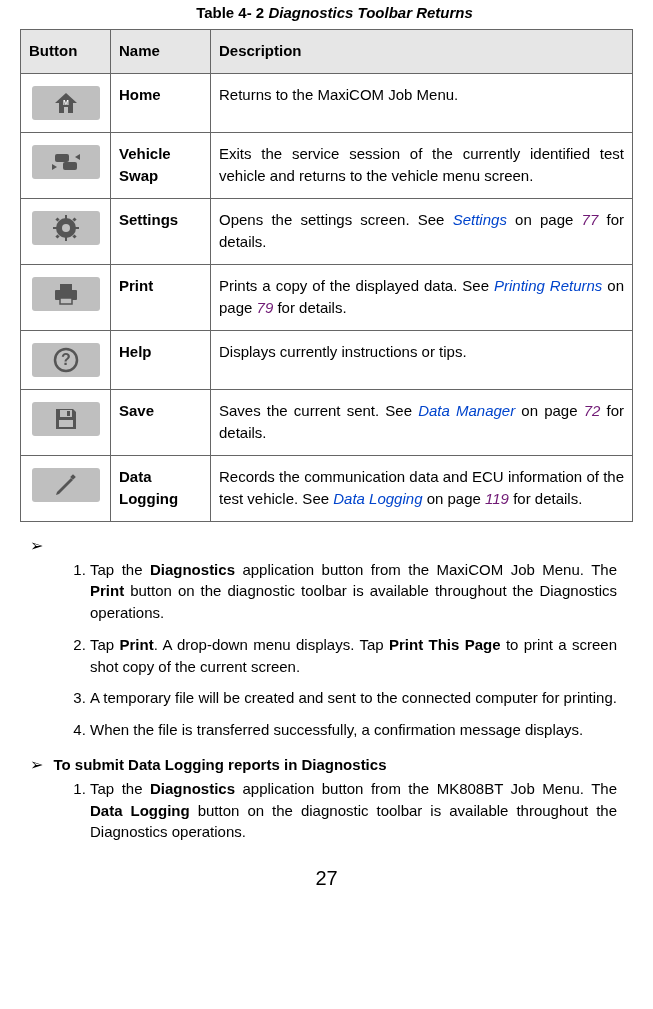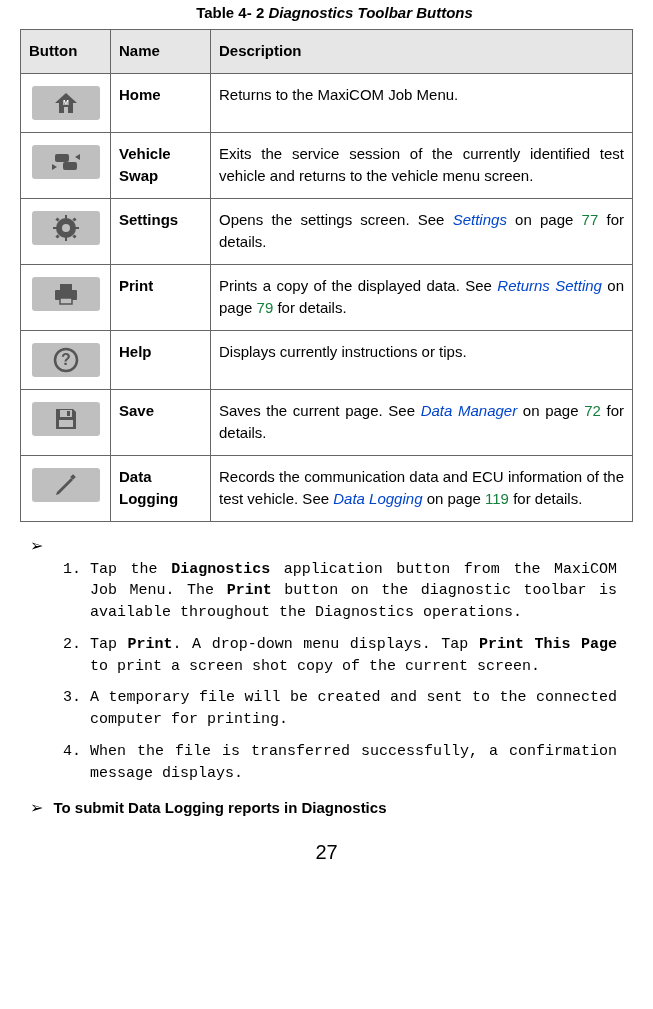--- a/index.html
+++ b/index.html
@@ -42,21 +42,21 @@
     background: #e6e6e6;
     text-align: left;
     font-weight: bold;
   }
   table.tb col.c1 { width: 90px; }
   table.tb col.c2 { width: 100px; }
   table.tb col.c3 { width: auto; }
   .name-cell { font-weight: bold; }
   .desc-cell { text-align: justify; }
   .link { color: #0044cc; font-style: italic; }
-  .pageref { color: #15803d; }
+  .pageref { color: #701a75; font-style: italic; }
   .icon-chip {
     width: 68px;
     height: 34px;
     background: #bfbfbf;
     border-radius: 3px;
     display: flex;
     align-items: center;
     justify-content: center;
     margin: 2px auto;
   }
@@ -66,21 +66,20 @@
     margin: 14px 0 4px 10px;
     display: flex;
     align-items: baseline;
     gap: 10px;
   }
   .sect .arrow { font-size: 16px; }
   .sect .heading { font-weight: bold; font-size: 15px; }
   ol.steps {
     margin: 4px 0 4px 50px;
     padding: 0 16px 0 20px;
-    font-family: Liberation Mono, monospace;
   }
   ol.steps li {
     margin: 4px 0 10px 0;
     text-align: justify;
     line-height: 1.45;
     font-size: 15px;
   }
   .b { font-weight: bold; }
   .pagenum {
     text-align: center;
@@ -89,21 +88,21 @@
   }
 </style>
 </head>
 <body>
 
 <div class="page">
 
   <div class="caption">
     <span class="label">Table 4- 2</span>
     <span> </span>
-    <span class="title">Diagnostics Toolbar Buttons</span>
+    <span class="title">Diagnostics Toolbar Returns</span>
   </div>
 
   <table class="tb">
     <colgroup>
         <col class="c1">
         <col class="c2">
         <col class="c3">
       </colgroup>
     <thead>
       <tr>
@@ -166,21 +165,21 @@
           <td class="icon-cell">
             <div class="icon-chip">
               <svg width="30" height="24" viewBox="0 0 30 24">
                 <rect x="4" y="8" width="22" height="10" rx="1" fill="#555"></rect>
                 <rect x="9" y="2" width="12" height="6" fill="#555"></rect>
                 <rect x="9" y="16" width="12" height="6" fill="#bfbfbf" stroke="#555" stroke-width="1.5"></rect>
               </svg>
             </div>
           </td>
           <td class="name-cell">Print</td>
-          <td class="desc-cell"><span>Prints a copy of the displayed data. See </span><span class="link">Returns Setting</span><span> on page </span><span class="pageref">79</span><span> for details.</span></td>
+          <td class="desc-cell"><span>Prints a copy of the displayed data. See </span><span class="link">Printing Returns</span><span> on page </span><span class="pageref">79</span><span> for details.</span></td>
         </tr>
         <tr>
           <td class="icon-cell">
             <div class="icon-chip">
               <svg width="26" height="26" viewBox="0 0 26 26">
                 <circle cx="13" cy="13" r="11" fill="none" stroke="#555" stroke-width="2.5"></circle>
                 <text x="13" y="18" font-size="16" font-weight="bold" fill="#555" text-anchor="middle" font-family="Arial">?</text>
               </svg>
             </div>
           </td>
@@ -192,21 +191,21 @@
             <div class="icon-chip">
               <svg width="26" height="26" viewBox="0 0 26 26">
                 <path fill="#555" d="M3 3 L20 3 L23 6 L23 23 L3 23 Z"></path>
                 <rect x="7" y="4" width="12" height="7" fill="#bfbfbf"></rect>
                 <rect x="14" y="5" width="3" height="5" fill="#555"></rect>
                 <rect x="6" y="14" width="14" height="7" fill="#bfbfbf"></rect>
               </svg>
             </div>
           </td>
           <td class="name-cell">Save</td>
-          <td class="desc-cell"><span>Saves the current page. See </span><span class="link">Data Manager</span><span> on page </span><span class="pageref">72</span><span> for details.</span></td>
+          <td class="desc-cell"><span>Saves the current sent. See </span><span class="link">Data Manager</span><span> on page </span><span class="pageref">72</span><span> for details.</span></td>
         </tr>
         <tr>
           <td class="icon-cell">
             <div class="icon-chip">
               <svg width="26" height="26" viewBox="0 0 26 26">
                 <path fill="#555" d="M4 20 L18 6 L20 8 L6 22 L3 23 Z"></path>
                 <rect x="18" y="3" width="4" height="4" transform="rotate(45 20 5)" fill="#555"></rect>
               </svg>
             </div>
           </td>
@@ -223,16 +222,19 @@
       <ol class="steps">
         <li><span>Tap the </span><span class="b">Diagnostics</span><span> application button from the MaxiCOM Job Menu. The </span><span class="b">Print</span><span> button on the diagnostic toolbar is available throughout the Diagnostics operations.</span></li>
         <li><span>Tap </span><span class="b">Print</span><span>. A drop-down menu displays. Tap </span><span class="b">Print This Page</span><span> to print a screen shot copy of the current screen.</span></li>
         <li><span>A temporary file will be created and sent to the connected computer for printing.</span></li>
         <li><span>When the file is transferred successfully, a confirmation message displays.</span></li>
       </ol>
       <div class="sect">
         <span class="arrow">➢</span>
         <span class="heading">To submit Data Logging reports in Diagnostics</span>
       </div>
+      <ol class="steps">
+        <li><span>Tap the </span><span class="b">Diagnostics</span><span> application button from the MK808BT Job Menu. The </span><span class="b">Data Logging</span><span> button on the diagnostic toolbar is available throughout the Diagnostics operations.</span></li>
+      </ol>
     </div>
 
   <div class="pagenum">27</div>
 </div>
 
 </body></html>

